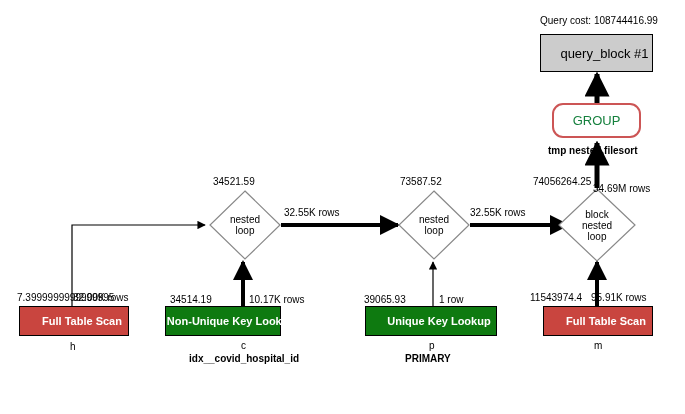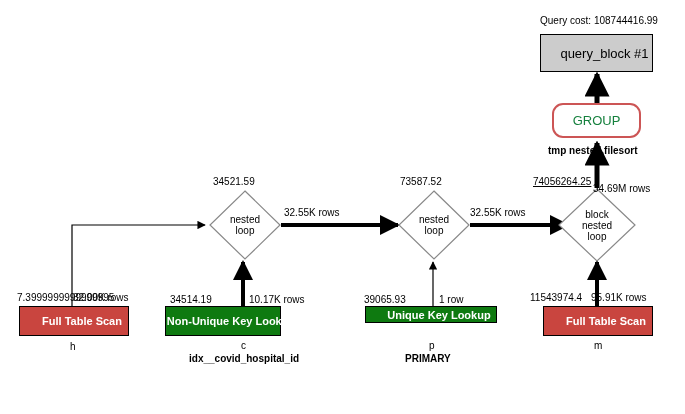--- a/index.html
+++ b/index.html
@@ -150,21 +150,21 @@
 <div class="lbl lbl-bold" style="left:548px; top:145px;">tmp nested,filesort</div>
 
 <div class="node-diamond" style="left:558px; top:188px; width:78px; height:74px;">
   <svg class="dshape" viewBox="0 0 78 74">
     <polygon points="39,1 77,37 39,73 1,37" fill="#ffffff" stroke="#888888" stroke-width="1.2"></polygon>
   </svg>
   <div class="dtext">block
 nested
 loop</div>
 </div>
-<div class="lbl" style="left:533px; top:176px;text-decoration:underline;">74056264.25</div>
+<div class="lbl" style="left:533px; top:176px;">74056264.25</div>
 <div class="lbl" style="left:593px; top:183px;">34.69M rows</div>
 
 <div class="node-diamond" style="left:398px; top:190px; width:72px; height:70px;">
   <svg class="dshape" viewBox="0 0 72 70">
     <polygon points="36,1 71,35 36,69 1,35" fill="#ffffff" stroke="#888888" stroke-width="1.2"></polygon>
   </svg>
   <div class="dtext">nested
 loop</div>
 </div>
 <div class="lbl" style="left:400px; top:176px;">73587.52</div>
@@ -186,20 +186,20 @@
 <div class="lbl" style="left:70px; top:341px;">h</div>
 
 <div class="lbl" style="left:170px; top:294px;">34514.19</div>
 <div class="lbl" style="left:249px; top:294px;">10.17K rows</div>
 <div class="node-rect node-green" style="left:165px; top:306px; width:116px; height:30px;">Non-Unique Key Lookup</div>
 <div class="lbl" style="left:241px; top:340px;">c</div>
 <div class="lbl lbl-bold" style="left:189px; top:353px;">idx__covid_hospital_id</div>
 
 <div class="lbl" style="left:364px; top:294px;">39065.93</div>
 <div class="lbl" style="left:439px; top:294px;">1 row</div>
-<div class="node-rect node-green" style="left:365px; top:306px; width:132px; height:17px;">Unique Key Lookup</div>
+<div class="node-rect node-green" style="left:365px; top:306px; width:132px; height:30px;">Unique Key Lookup</div>
 <div class="lbl" style="left:429px; top:340px;">p</div>
 <div class="lbl lbl-bold" style="left:405px; top:353px;">PRIMARY</div>
 
 <div class="lbl" style="left:530px; top:292px;">11543974.4</div>
 <div class="lbl" style="left:591px; top:292px;">95.91K rows</div>
 <div class="node-rect node-red" style="left:543px; top:306px; width:110px; height:30px;">Full Table Scan</div>
 <div class="lbl" style="left:594px; top:340px;">m</div>
 
 </body></html>

